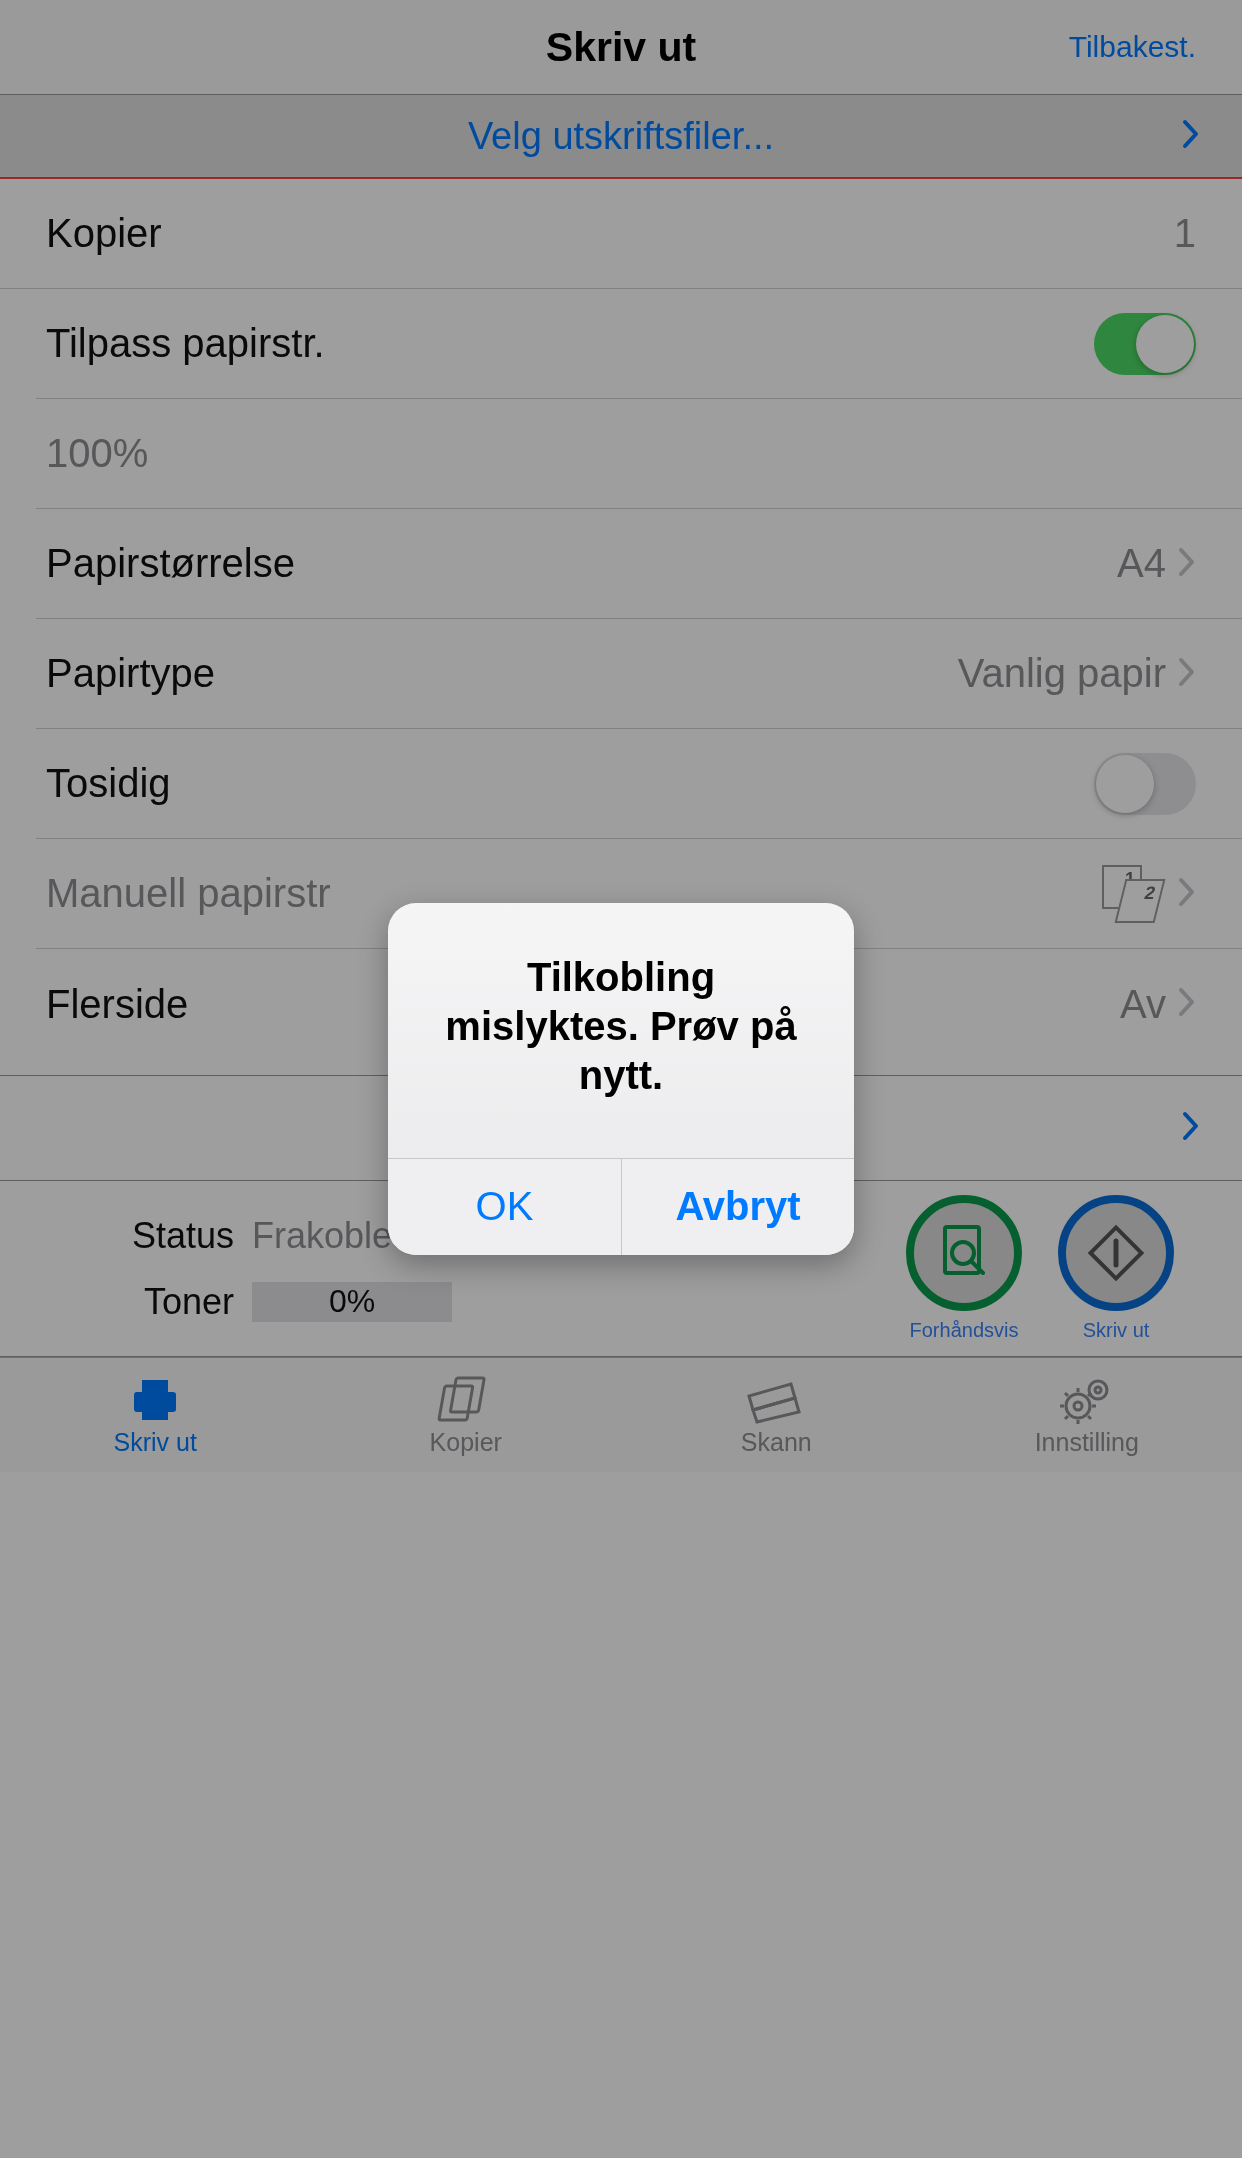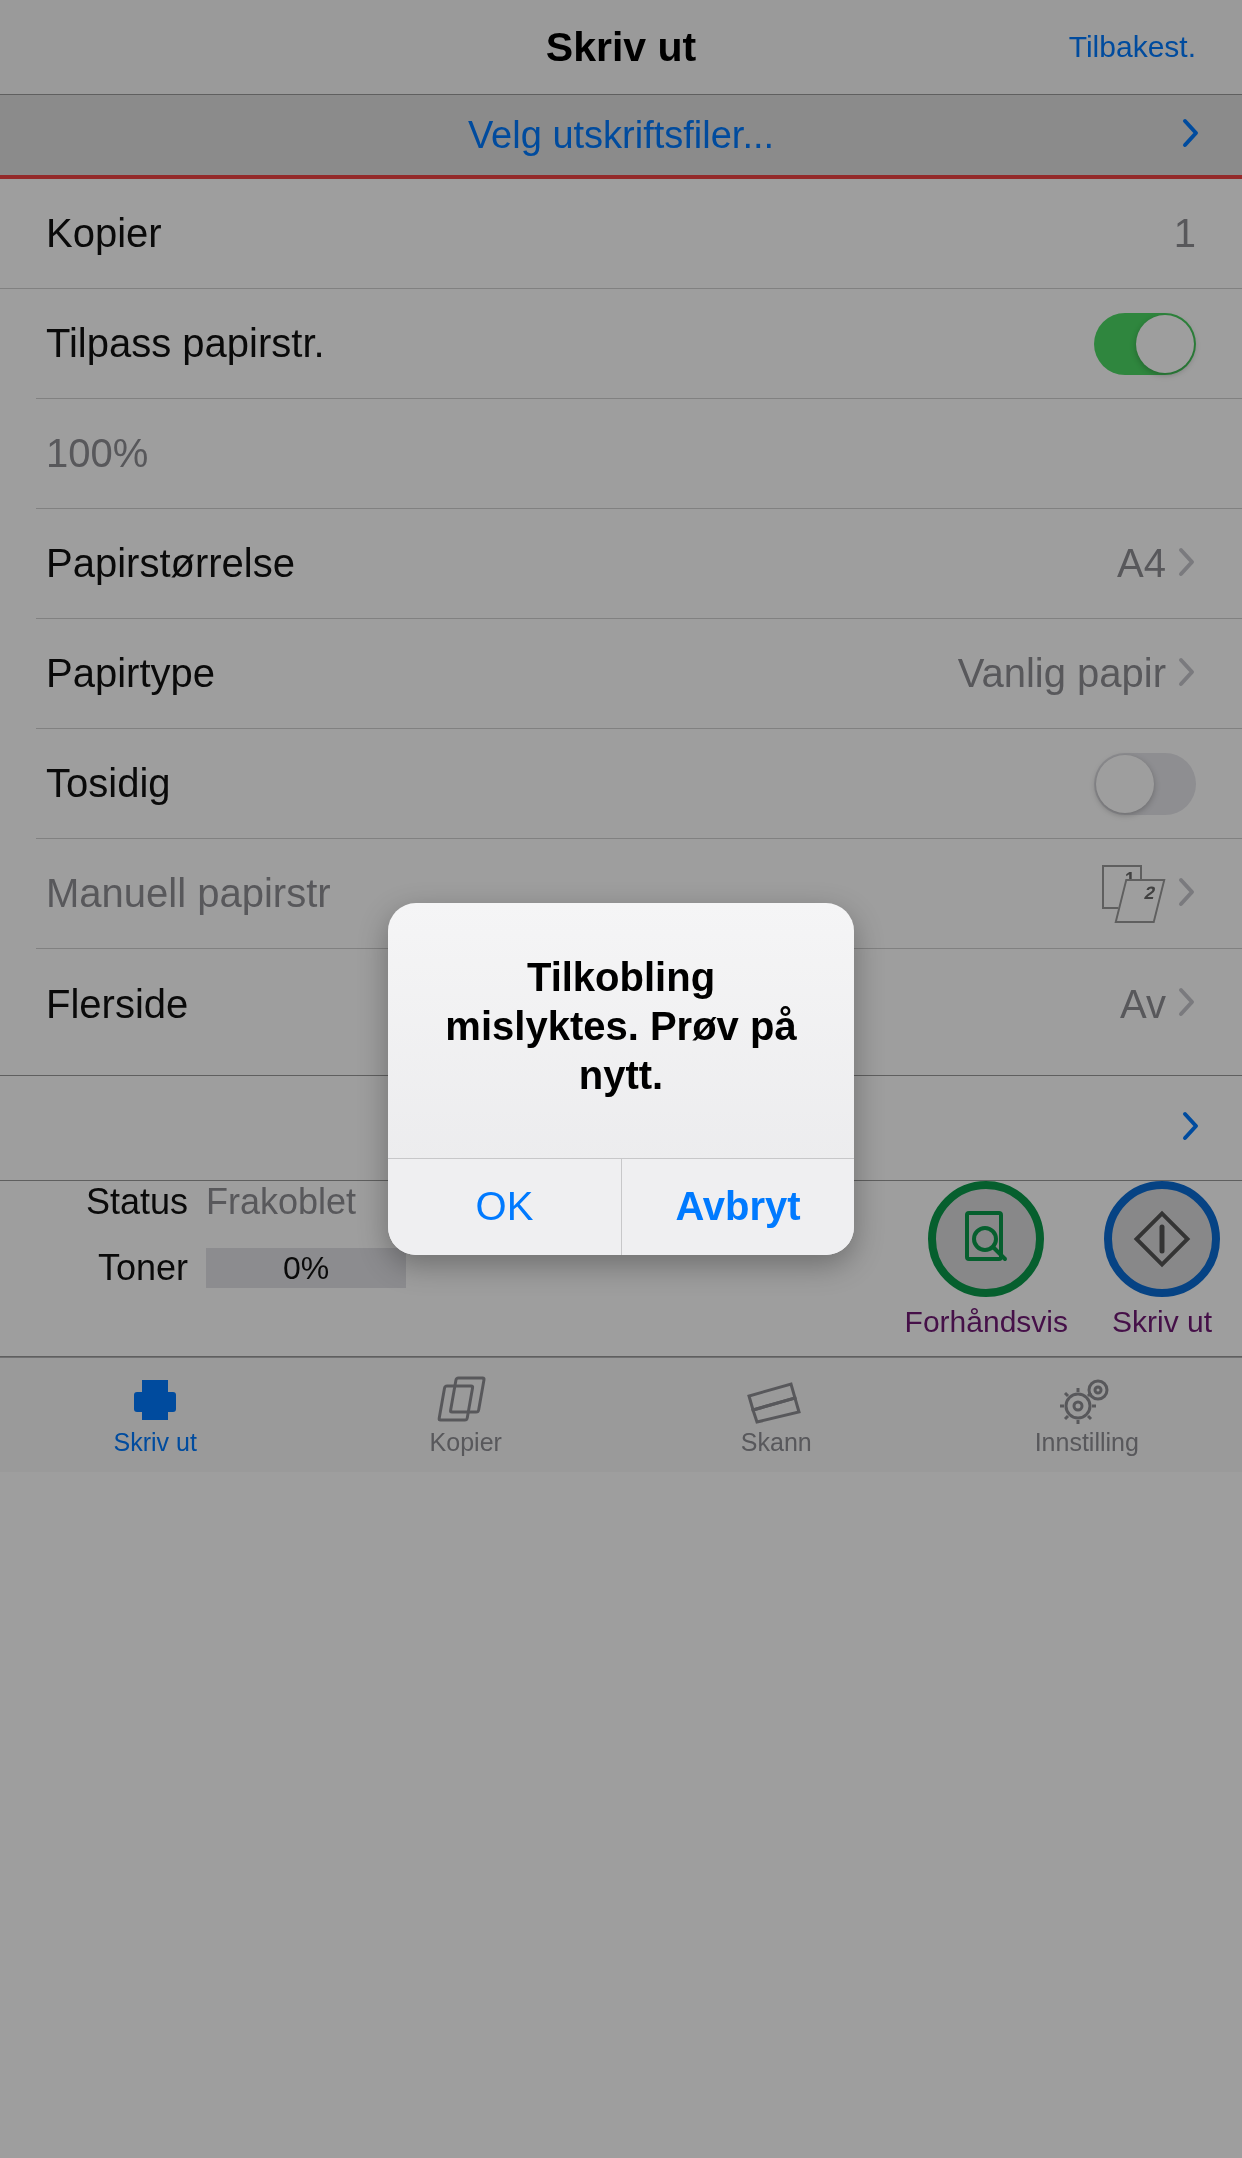--- a/index.html
+++ b/index.html
@@ -27,21 +27,21 @@
     .header-reset { position: absolute; right: 46px; font-size: 30px; color: #007aff; }
 
     
     .select-files {
       height: 84px;
       background: #e0e0e0;
       display: flex;
       align-items: center;
       justify-content: center;
       position: relative;
-      border-bottom: 4px solid #ef4444;
+      border-bottom: 2px solid #ef4444;
     }
     .select-files-text { font-size: 38px; color: #007aff; font-weight: 400; }
     .select-files .chev { position: absolute; right: 42px; color: #007aff; }
 
     
     .settings { background: #fff; }
     .row {
       min-height: 110px;
       padding: 0 46px;
       display: flex;
@@ -92,22 +92,22 @@
       border-bottom: 1px solid #9a9a9a;
       display: flex; align-items: center; justify-content: center; position: relative;
     }
     .printer-select-text { font-size: 40px; color: #111; }
     .printer-select .chev { position: absolute; right: 42px; }
 
     
     .status-panel {
       height: 176px;
       display: flex;
-      align-items: flex-start;
-      padding: 0 18px;
+      align-items: center;
+      padding: 0 64px;
       border-bottom: 1px solid #9a9a9a;
       background: #fff;
     }
     .status-left { flex: 1; padding-left: 60px; }
     .status-line {
       display: flex; align-items: center; gap: 18px; font-size: 36px; margin-bottom: 24px;
     }
     .status-label { color: #111; width: 110px; text-align: right; }
     .status-value-disconnected { color: #8e8e94; }
     .toner-bar {
@@ -115,21 +115,21 @@
       font-size: 32px; color:#111;
     }
     .action-btns { display: flex; gap: 36px; margin-right: 4px; }
     .round-btn { display:flex; flex-direction:column; align-items:center; gap: 8px; }
     .circle {
       width: 116px; height: 116px; border-radius: 50%; display:flex; align-items:center; justify-content:center;
       background: #dcdcde;
     }
     .circle.preview { border: 8px solid #0a9a4b; }
     .circle.print { border: 8px solid #0b6dd6; }
-    .round-label { font-size: 30px; color: #701a75; }
+    .round-label { font-size: 20px; color: #3b82f6; }
 
     
     .tabbar {
       height: 115px;
       display: grid;
       grid-template-columns: repeat(4, 1fr);
       border-top: 1px solid #b6b6b8;
       background: #f8f8f8;
     }
     .tab { display:flex; flex-direction:column; align-items:center; justify-content:center; gap:4px; }

